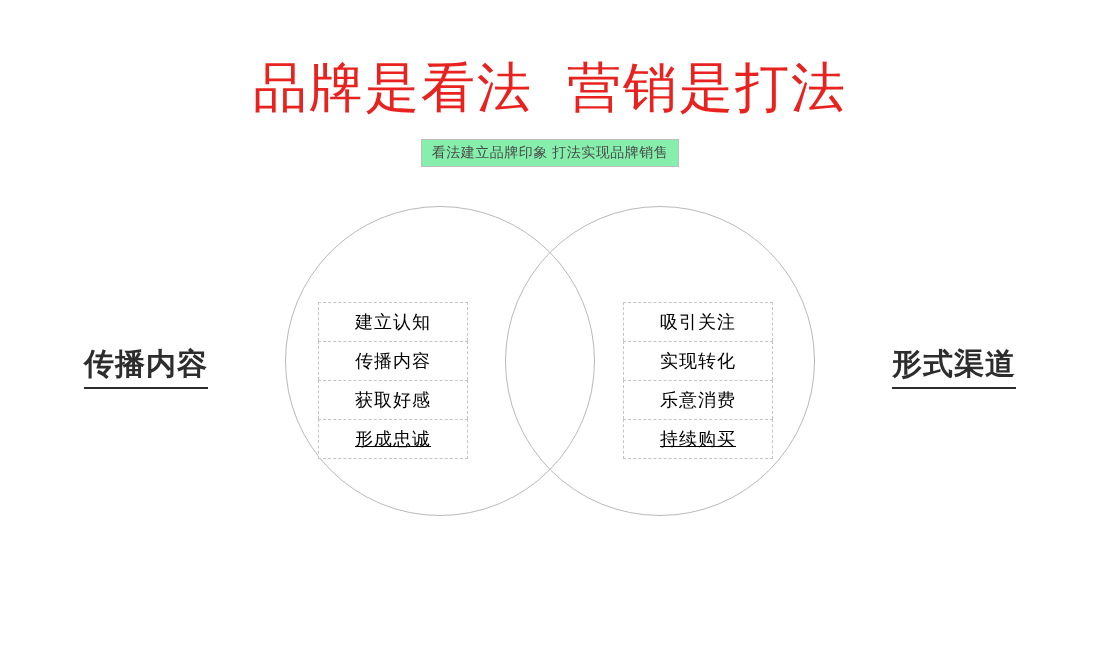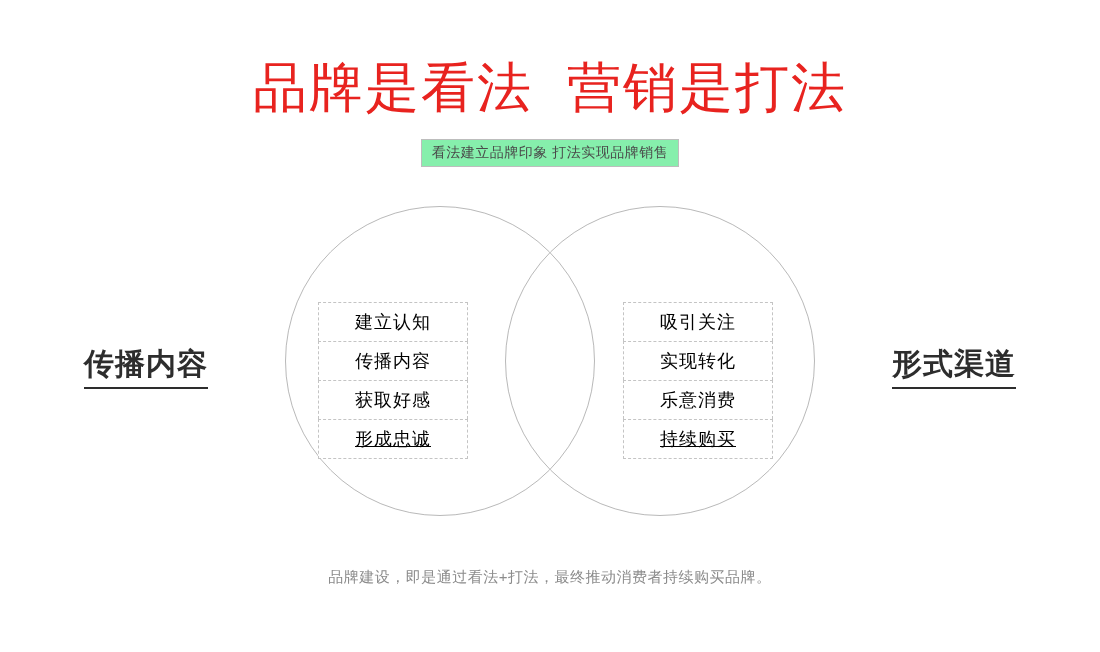--- a/index.html
+++ b/index.html
@@ -180,15 +180,14 @@
         <div class="item">乐意消费</div>
         <div class="item">持续购买</div>
       </div>
     </div>
 
   </div>
 
   <div class="side-label side-label-left">传播内容</div>
   <div class="side-label side-label-right">形式渠道</div>
 
-  <div class="footnote">品牌建设，即是通过看法+打法，最终推动消费者持续购买品牌。</div>
 
 </div>
 
 </body></html>

